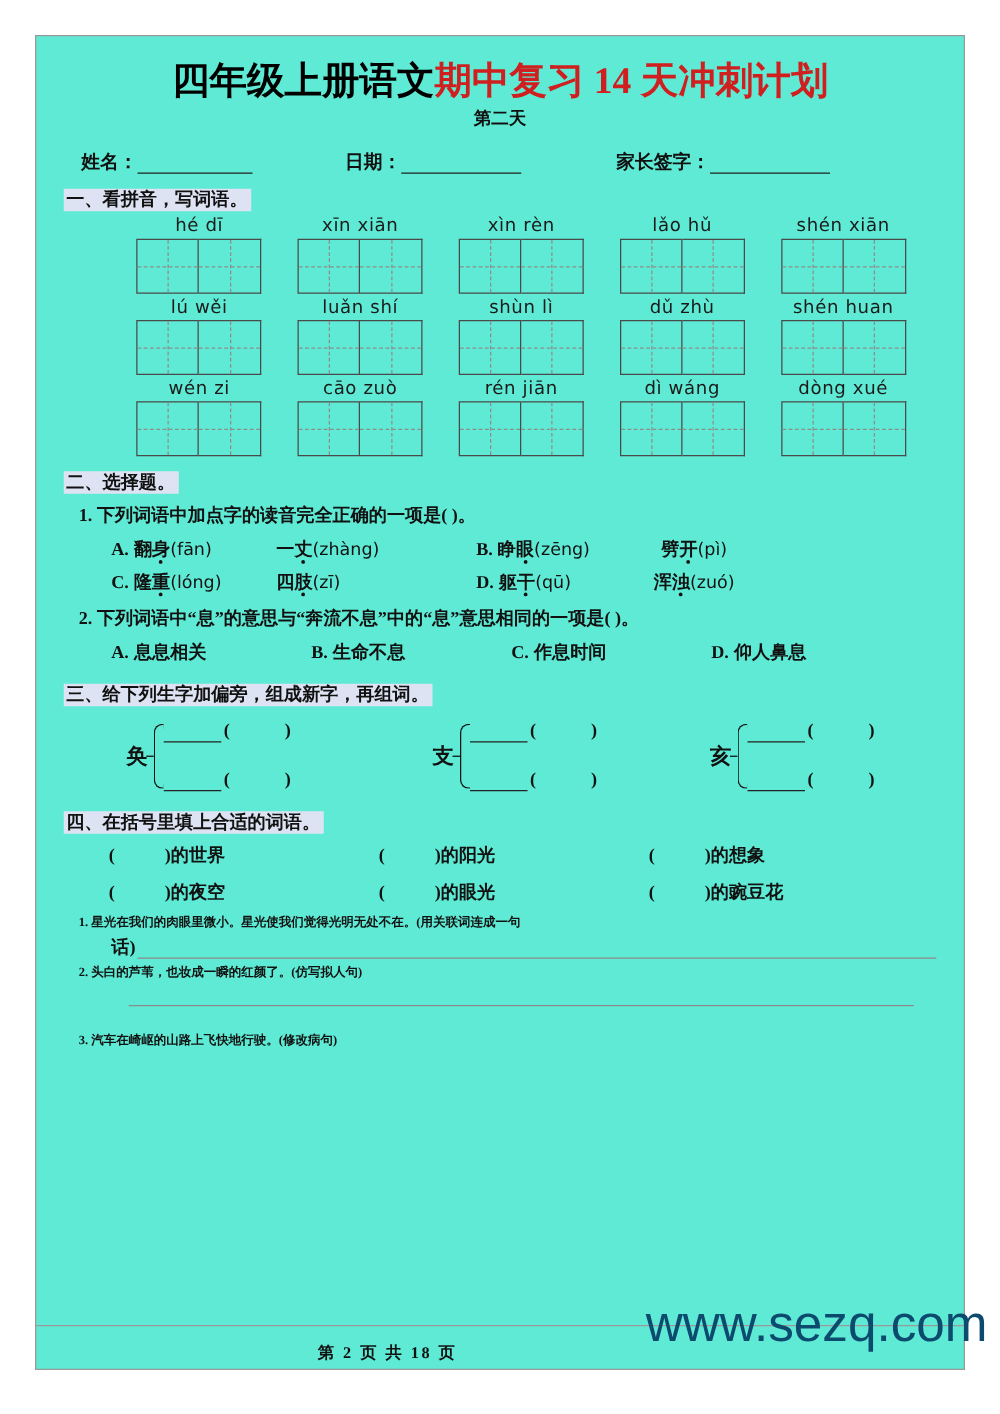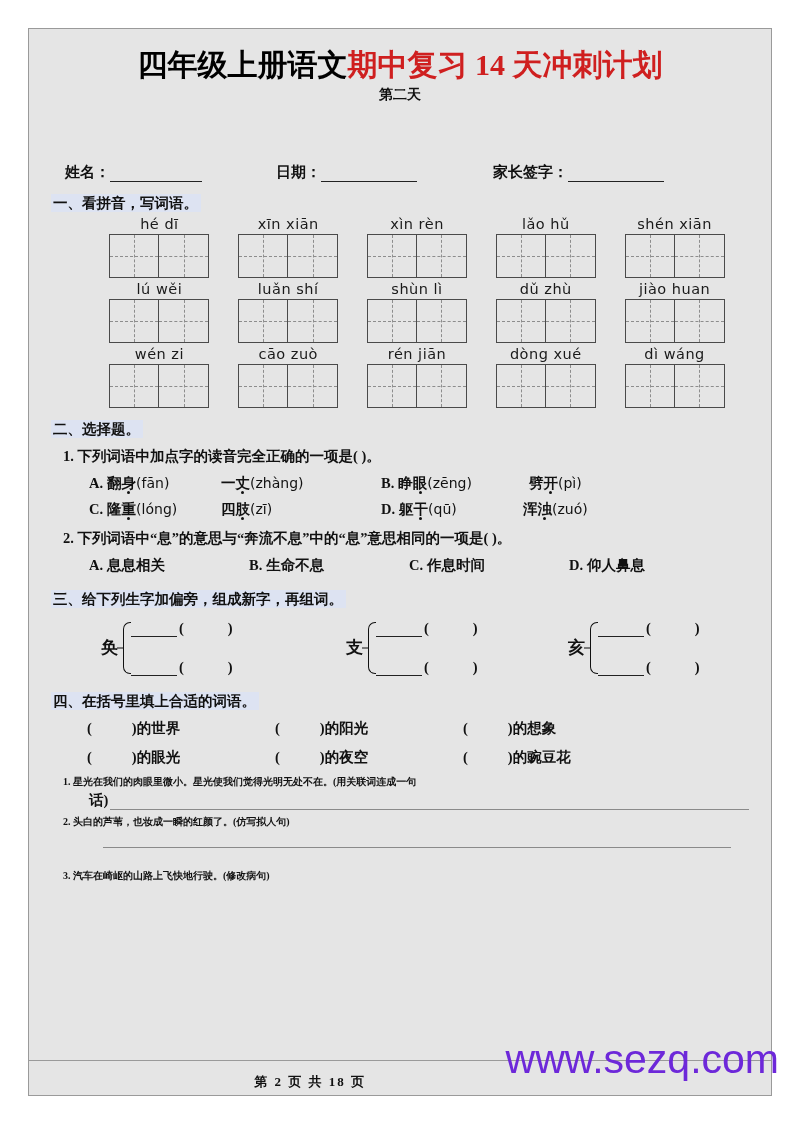--- a/index.html
+++ b/index.html
@@ -12,21 +12,21 @@
     font-family: "Liberation Serif", "DejaVu Serif", serif;
     color: #111;
     position: relative;
     overflow: hidden;
   }
   .page {
     position: absolute;
     left: 28px; top: 28px;
     width: 744px; height: 1068px;
     border: 1px solid #9a9a9a;
-    background: #e5e5e5;
+    background: #5eead4;
   }
   .inner {
     position: absolute;
     left: 0; top: 0; right: 0; bottom: 0;
     padding: 10px 22px 0 22px;
   }
 
   
   .title {
     text-align: center;
@@ -49,21 +49,21 @@
   
   .meta-row {
     display: flex;
     align-items: flex-end;
     margin-top: 16px;
     font-size: 15px;
     font-weight: bold;
     padding: 0 8px 0 14px;
   }
   .meta-item { display: flex; align-items: flex-end; white-space: nowrap; }
-  .meta-label { font-weight: bold; margin-top: 43px; }
+  .meta-label { font-weight: bold; }
   .meta-line {
     display: inline-block;
     border-bottom: 1.4px solid #222;
     height: 14px;
   }
   .mi-name  { }
   .mi-name .meta-line { width: 92px; }
   .mi-date  { margin-left: 74px; text-align: right; }
   .mi-date .meta-line { width: 96px; }
   .mi-sign  { margin-left: 76px; }
@@ -205,20 +205,21 @@
   }
   .bl-paren .gap { display: inline-block; width: 44px; }
 
   
   .fill-row {
     display: flex;
     font-size: 14.5px;
     font-weight: bold;
     line-height: 2.0;
     padding-left: 36px;
+    gap: 28px;
   }
   .fill-item { width: 188px; white-space: nowrap; }
   .fill-item .gap { display: inline-block; width: 40px; }
 
   
   .s5-q {
     font-size: 10px;
     font-weight: bold;
     line-height: 1.9;
     padding-left: 12px;
@@ -257,25 +258,25 @@
     text-align: center;
     font-size: 13px;
     font-weight: bold;
     letter-spacing: 2px;
   }
   .footer-text .inner-pad { padding-right: 180px; }
 
   
   .watermark {
     position: absolute;
-    right: 21px;
+    right: 10px;
     bottom: 48px;
     font-family: "Liberation Sans", "DejaVu Sans", sans-serif;
     font-size: 41px;
-    color: #6d28d9;
+    color: #0c4a6e;
     letter-spacing: 0px;
     white-space: nowrap;
     pointer-events: none;
     margin-left: 34px;
   }
 </style>
 </head>
 <body>
 
 <div class="page">
@@ -367,21 +368,21 @@
             </div>
         </div>
         <div class="pin-cellgrp">
           <div class="pin-text">dǔ zhù</div>
           <div class="tzg">
               <div class="tzg-cell"></div>
               <div class="tzg-cell"></div>
             </div>
         </div>
         <div class="pin-cellgrp">
-          <div class="pin-text">jiào huan</div>
+          <div class="pin-text">shén huan</div>
           <div class="tzg">
               <div class="tzg-cell"></div>
               <div class="tzg-cell"></div>
             </div>
         </div>
       </div>
 
       <div class="pin-row">
         <div class="pin-cellgrp">
           <div class="pin-text">wén zi</div>
@@ -398,28 +399,28 @@
             </div>
         </div>
         <div class="pin-cellgrp">
           <div class="pin-text">rén jiān</div>
           <div class="tzg">
               <div class="tzg-cell"></div>
               <div class="tzg-cell"></div>
             </div>
         </div>
         <div class="pin-cellgrp">
+          <div class="pin-text">dì wáng</div>
+          <div class="tzg">
+              <div class="tzg-cell"></div>
+              <div class="tzg-cell"></div>
+            </div>
+        </div>
+        <div class="pin-cellgrp">
           <div class="pin-text">dòng xué</div>
-          <div class="tzg">
-              <div class="tzg-cell"></div>
-              <div class="tzg-cell"></div>
-            </div>
-        </div>
-        <div class="pin-cellgrp">
-          <div class="pin-text">dì wáng</div>
           <div class="tzg">
               <div class="tzg-cell"></div>
               <div class="tzg-cell"></div>
             </div>
         </div>
       </div>
     </div>
 
     <div class="sec-head">
       <span class="hl">二、选择题。</span>
@@ -530,22 +531,22 @@
 
     <div class="sec-head">
       <span class="hl">四、在括号里填上合适的词语。</span>
     </div>
     <div class="fill-row">
       <span class="fill-item"><span>(</span><span class="gap"></span><span>)的世界</span></span>
       <span class="fill-item"><span>(</span><span class="gap"></span><span>)的阳光</span></span>
       <span class="fill-item"><span>(</span><span class="gap"></span><span>)的想象</span></span>
     </div>
     <div class="fill-row">
+      <span class="fill-item"><span>(</span><span class="gap"></span><span>)的夜空</span></span>
       <span class="fill-item"><span>(</span><span class="gap"></span><span>)的眼光</span></span>
-      <span class="fill-item"><span>(</span><span class="gap"></span><span>)的夜空</span></span>
       <span class="fill-item"><span>(</span><span class="gap"></span><span>)的豌豆花</span></span>
     </div>
 
 
     <div class="s5-q">
       <span>1.</span>
       <span>星光在我们的肉眼里微小。星光使我们觉得光明无处不在。(用关联词连成一句</span>
     </div>
     <div class="s5-cont">
       <span>话)</span>

